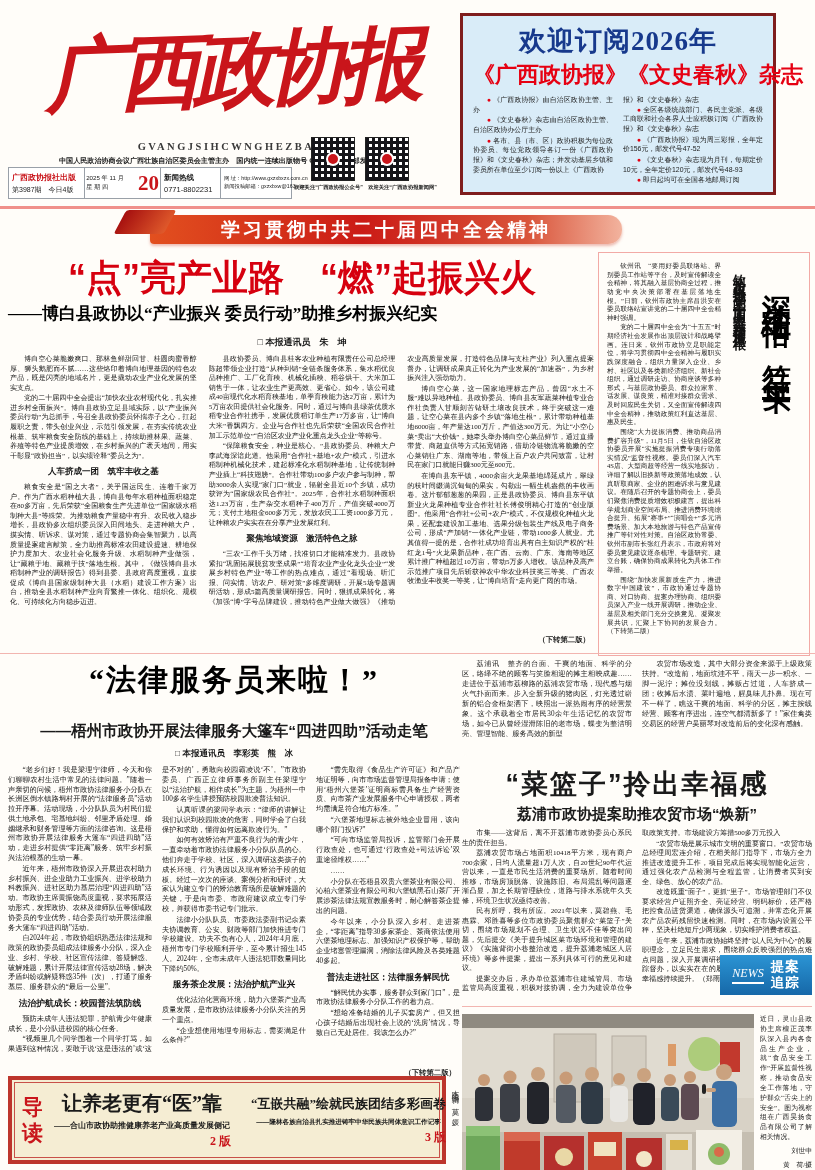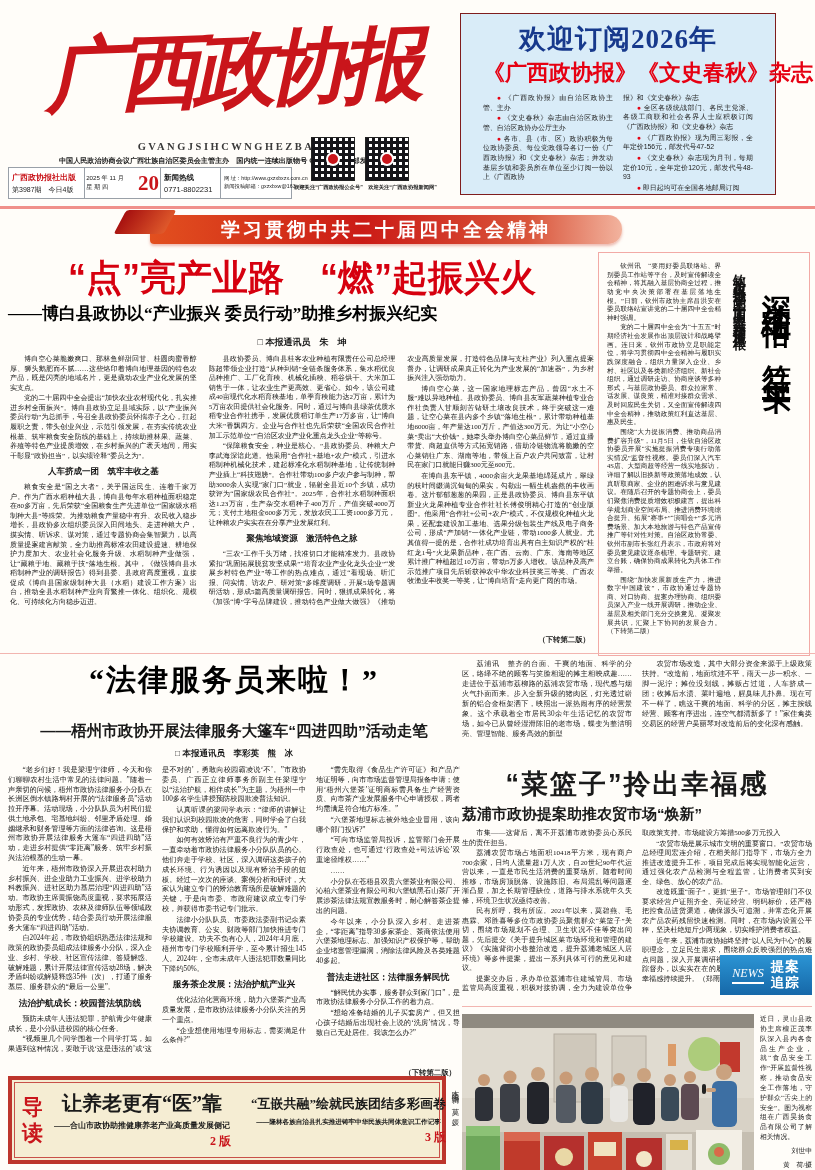--- a/index.html
+++ b/index.html
@@ -28,21 +28,21 @@
   .qr-group { position:absolute; left:294px; top:137px; width:132px; }
   .qrs { display:flex; gap:10px; justify-content:center; }
   .qr { width:44px; height:44px; border:1px solid #222; position:relative; background-color:#fff;
     background-image:repeating-linear-gradient(0deg,#15151a 0 3px,transparent 3px 6px),
                      repeating-linear-gradient(90deg,#15151a 0 3px,#fff 3px 6px); }
   .qr::after { content:""; position:absolute; inset:33%; background:#c9151b; border:2px solid #fff; border-radius:50%; }
   .qr-caption { margin-top:3px; font-size:5.3px; font-weight:bold; text-align:center; white-space:nowrap; color:#222; }
 
   
   .subscribe-box { position:absolute; left:460px; top:13px; width:316px; height:182px;
-    background:#d9ecf8; border:1px solid #7f1d1d; padding:7px 22px 5px; }
+    background:#d9ecf8; border:3px solid #7f1d1d; padding:7px 10px 5px; }
   .sub-title1 { text-align:center; font-size:27px; font-weight:bold; color:#17398c; font-family:"Liberation Serif",serif; letter-spacing:1px; }
   .sub-title2 { text-align:center; font-size:22px; font-weight:900; color:#e60012; margin-top:1px; white-space:nowrap; }
   .sub-cols { display:flex; gap:10px; margin-top:5px; }
   .sub-col { flex:1; font-size:6.9px; line-height:1.4; text-align:justify; color:#222; }
   .sub-col p.para { text-indent:2em; }
   .sub-col p.para::before { content:"● "; color:#e60012; }
   .sub-col p.cont { text-indent:0; }
 
   .rule-top { position:absolute; left:0; top:206px; width:815px; height:3px; background:#f0908a; }
 
@@ -84,21 +84,21 @@
   .a2-subtitle { text-align:center; font-size:15.5px; font-weight:bold; margin-top:20px; white-space:nowrap; }
   .a2-byline { text-align:center; font-size:8.5px; font-weight:bold; margin-top:6px; }
   .a2-body { position:relative; margin-top:6px; height:312px; }
   .a2-body .col-flow { column-count:3; column-gap:10px; font-size:7.2px; line-height:1.36; }
 
   
   .a3 { position:absolute; left:462px; top:660px; width:350px; }
   .a3-lead { column-count:2; column-gap:10px; height:102px; font-size:7.2px; line-height:1.38;
     text-align:justify; font-family:"Liberation Serif",serif; overflow:hidden; }
   .a3-headline { text-align:center; font-size:27px; font-weight:900; margin-top:4px; letter-spacing:2px; white-space:nowrap; }
-  .a3-subtitle { font-size:15px; font-weight:bold; margin-top:3px; white-space:nowrap; }
+  .a3-subtitle { text-align:center; font-size:15px; font-weight:bold; margin-top:3px; white-space:nowrap; }
   .a3-body { position:relative; margin-top:5px; height:168px; }
   .a3-body .col-flow { column-count:2; column-gap:10px; font-size:7.1px; line-height:1.34; }
   .news-badge { position:absolute; right:0; bottom:2px; width:92px; height:40px;
     background:linear-gradient(#2b94d4,#1668a8); color:#fff; display:flex; align-items:center; justify-content:center; gap:7px; }
   .news-word { font-family:"Liberation Serif",serif; font-size:12px; font-style:italic; border-bottom:2px solid #fff; padding-bottom:1px; }
   .news-cn { font-size:13.5px; font-weight:900; line-height:1.15; letter-spacing:1px; }
   .a3-photo-row { display:flex; gap:6px; margin-top:9px; border-top:1px solid #f2b5b0; padding-top:7px; }
   .photo-frame { width:292px; height:166px; flex:0 0 292px; }
   .photo-frame svg { width:100%; height:100%; display:block; }
   .photo-caption-col { width:52px; font-size:6.8px; line-height:1.45; text-align:justify; font-family:"Liberation Serif",serif; }

